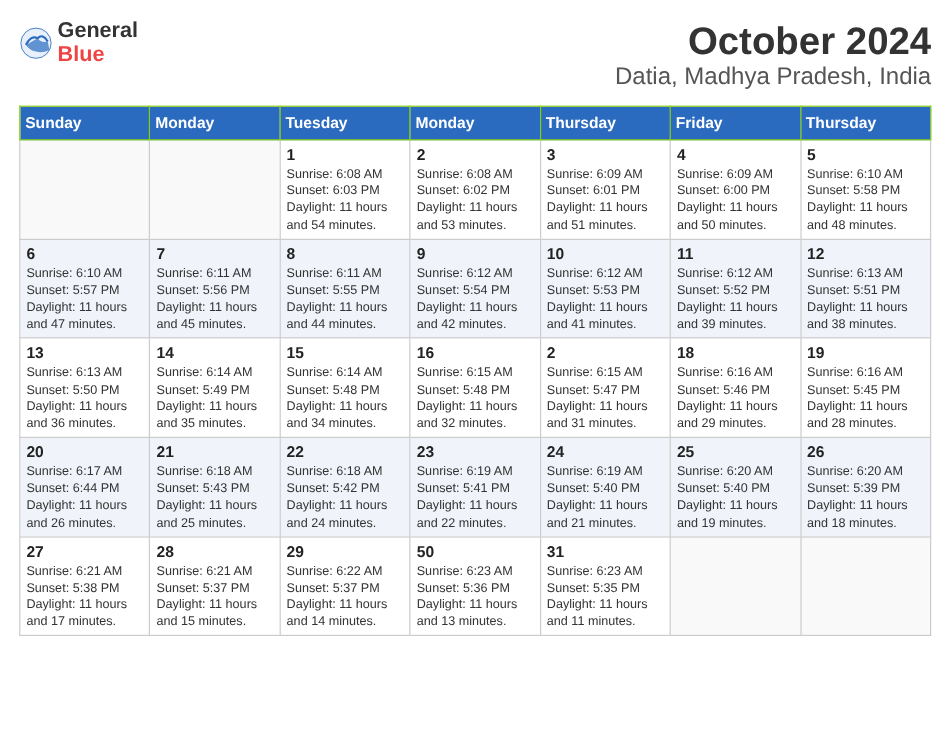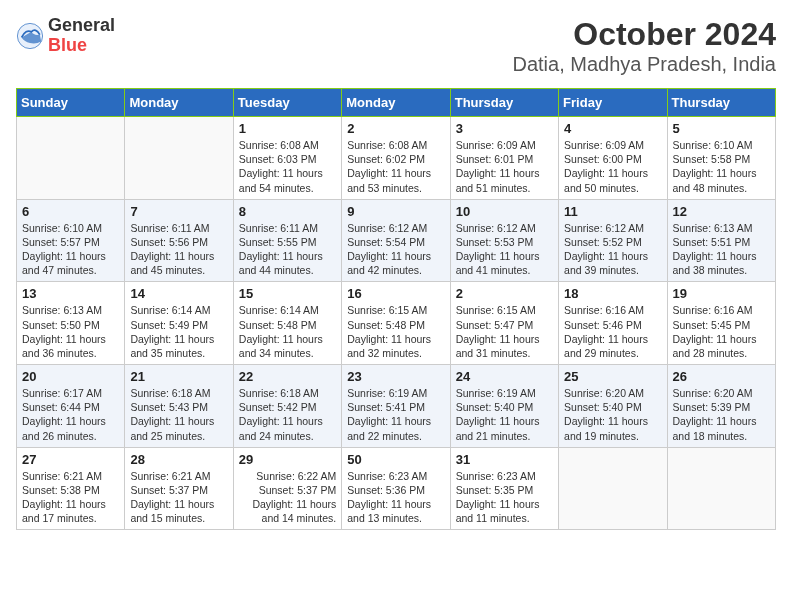--- a/index.html
+++ b/index.html
@@ -295,21 +295,21 @@
 Daylight: 11 hours and 17 minutes.</div>
         </td>
         <td>
           <span class="day-number">28</span>
           <div class="day-info" style="white-space: pre-line;">Sunrise: 6:21 AM
 Sunset: 5:37 PM
 Daylight: 11 hours and 15 minutes.</div>
         </td>
         <td>
           <span class="day-number">29</span>
-          <div class="day-info" style="white-space: pre-line; text-align: right;">Sunrise: 6:22 AM
+          <div class="day-info" style="white-space: pre-line;">Sunrise: 6:22 AM
 Sunset: 5:37 PM
 Daylight: 11 hours and 14 minutes.</div>
         </td>
         <td>
           <span class="day-number">50</span>
           <div class="day-info" style="white-space: pre-line;">Sunrise: 6:23 AM
 Sunset: 5:36 PM
 Daylight: 11 hours and 13 minutes.</div>
         </td>
         <td>

